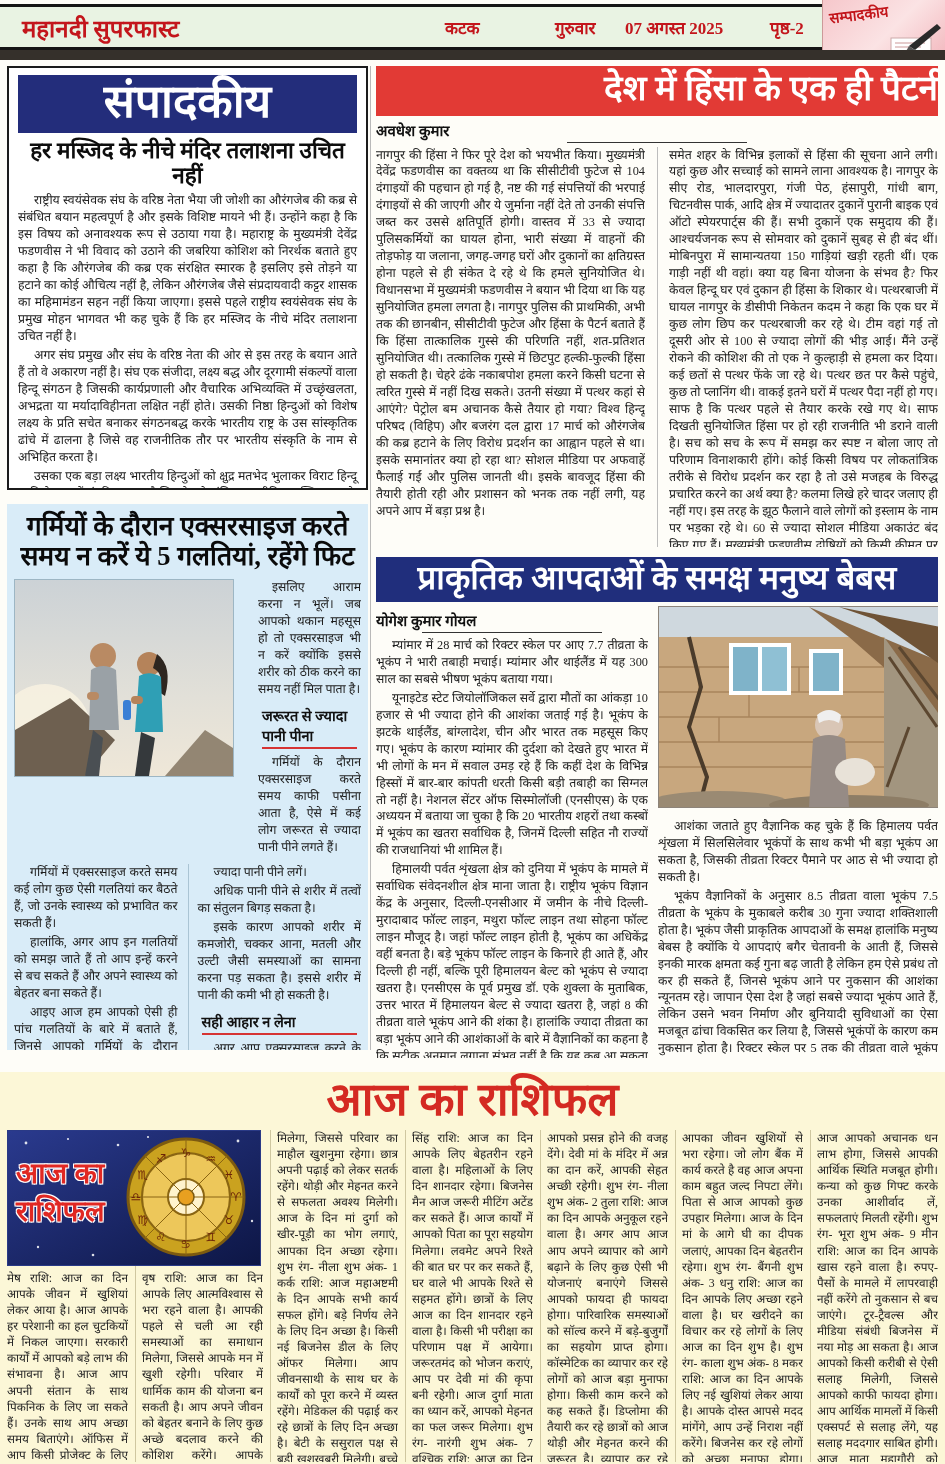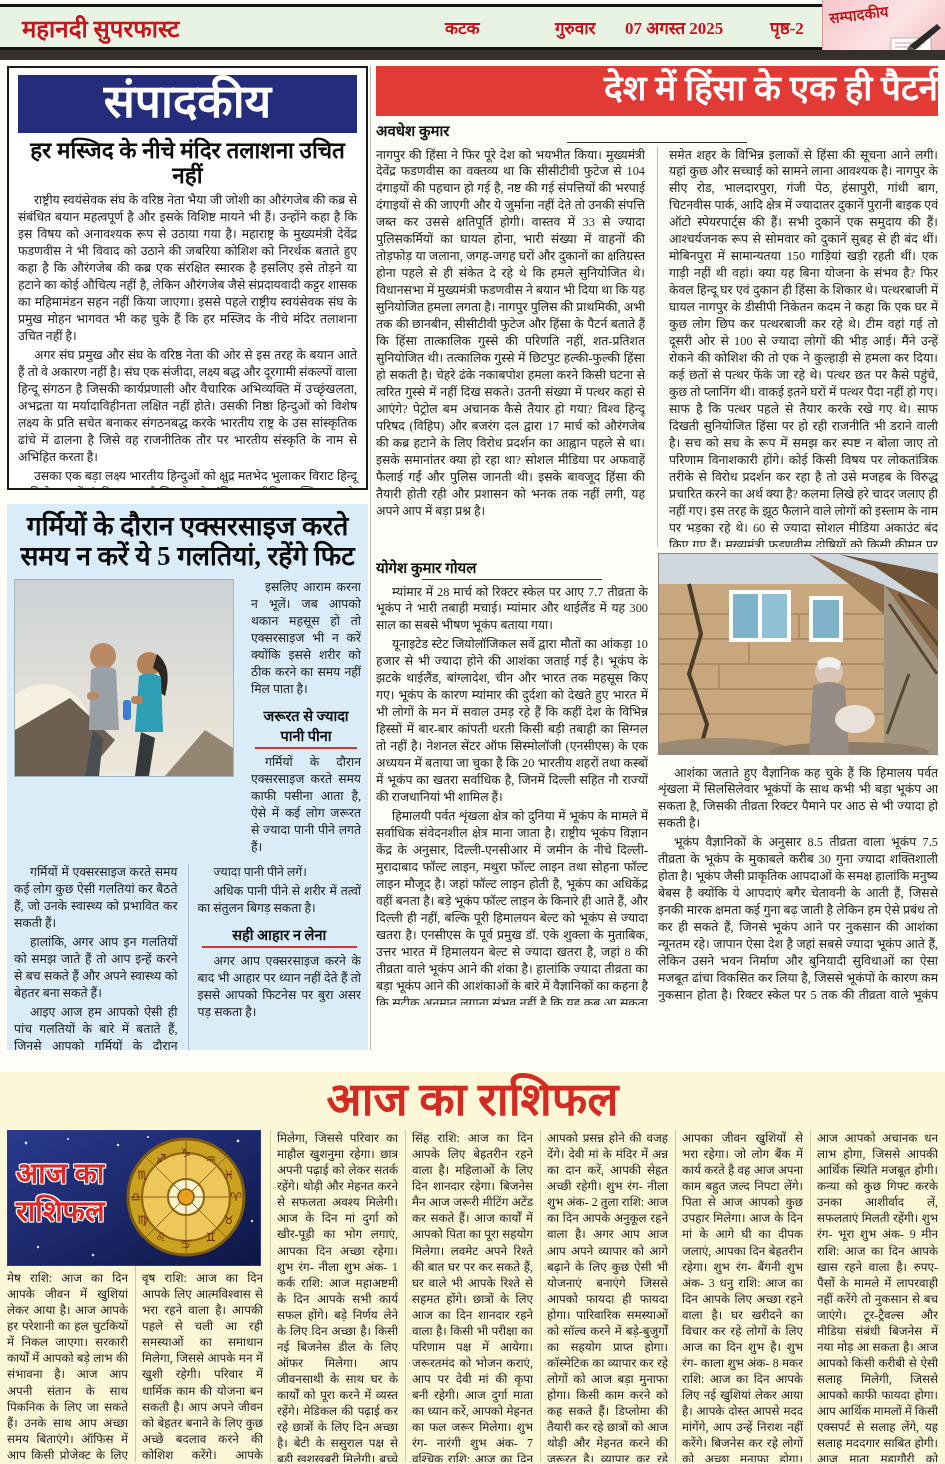--- a/index.html
+++ b/index.html
@@ -36,24 +36,24 @@
   .ed-headline{font-weight:bold;font-size:22.5px;text-align:center;color:#0d0d0d;
     margin:6px 0 4px 0;line-height:1.1;}
   .news-p{font-size:12.3px;line-height:1.38;text-align:justify;color:#1d1d1d;
     margin:0 0 2px 0;text-indent:16px;}
 
   
   .exercise{margin-top:14px;background:#d9ecf8;padding:6px 7px;box-sizing:border-box;
     width:361px;height:546px;overflow:hidden;}
   .ex-headline{font-weight:bold;font-size:26.5px;line-height:1.12;text-align:center;
     color:#0a0a0a;margin:2px 0 8px 0;}
-  .ex-photorow{display:flex;gap:17px;}
+  .ex-photorow{display:flex;gap:24px;}
   .ex-photo{width:218px;height:196px;flex:none;border:1px solid #9db6c4;}
   .ex-side{flex:1;overflow:hidden;}
-  .ex-sub{font-weight:bold;font-size:14.5px;text-align:center;color:#111;
+  .ex-sub{font-weight:bold;font-size:14.5px;text-align:left;color:#111;
     border-bottom:2px solid #d63333;padding-bottom:2px;margin:7px 4px 5px 4px;}
   .ex-cols{display:flex;gap:10px;margin-top:6px;}
   .ex-col{flex:1;overflow:hidden;}
   .ex-col + .ex-col{border-left:1px solid #aac4d4;padding-left:9px;}
 
   
   .red-banner{background:#e23a35;color:#ffffff;font-weight:bold;font-size:35px;
     text-align:right;padding:4px 0 7px 0;line-height:1.1;}
   .byline{font-weight:bold;font-size:15px;text-align:left;color:#111;margin:4px 0 2px 0;}
   .byline-rule{width:180px;height:1px;background:#333;margin:0 auto 4px auto;}
@@ -162,20 +162,21 @@
       <div class="ex-cols">
         <div class="ex-col">
           <p class="news-p">गर्मियों में एक्सरसाइज करते समय कई लोग कुछ ऐसी गलतियां कर बैठते हैं, जो उनके स्वास्थ्य को प्रभावित कर सकती हैं।</p>
           <p class="news-p">हालांकि, अगर आप इन गलतियों को समझ जाते हैं तो आप इन्हें करने से बच सकते हैं और अपने स्वास्थ्य को बेहतर बना सकते हैं।</p>
           <p class="news-p">आइए आज हम आपको ऐसी ही पांच गलतियों के बारे में बताते हैं, जिनसे आपको गर्मियों के दौरान एक्सरसाइज करते समय बचना चाहिए।</p>
 
         </div>
         <div class="ex-col">
           <p class="news-p">ज्यादा पानी पीने लगें।</p>
           <p class="news-p">अधिक पानी पीने से शरीर में तत्वों का संतुलन बिगड़ सकता है।</p>
+          <p class="news-p">इसके कारण आपको शरीर में कमजोरी, चक्कर आना, मतली और उल्टी जैसी समस्याओं का सामना करना पड़ सकता है। इससे शरीर में पानी की कमी भी हो सकती है।</p>
           <div class="ex-sub">सही आहार न लेना</div>
           <p class="news-p">अगर आप एक्सरसाइज करने के बाद भी आहार पर ध्यान नहीं देते हैं तो इससे आपको फिटनेस पर बुरा असर पड़ सकता है।</p>
 
         </div>
       </div>
     </div>
   </div>
 
   <div class="right-col">
 
@@ -183,20 +184,21 @@
       <div class="red-banner">देश में हिंसा के एक ही पैटर्न</div>
       <div class="byline">अवधेश कुमार</div>
       <div class="byline-rule"></div>
       <div class="art-cols">
         <div class="art-col news-p" style="text-indent:0;">नागपुर की हिंसा ने फिर पूरे देश को भयभीत किया। मुख्यमंत्री देवेंद्र फडणवीस का वक्तव्य था कि सीसीटीवी फुटेज से 104 दंगाइयों की पहचान हो गई है, नष्ट की गई संपत्तियों की भरपाई दंगाइयों से की जाएगी और ये जुर्माना नहीं देते तो उनकी संपत्ति जब्त कर उससे क्षतिपूर्ति होगी। वास्तव में 33 से ज्यादा पुलिसकर्मियों का घायल होना, भारी संख्या में वाहनों की तोड़फोड़ या जलाना, जगह-जगह घरों और दुकानों का क्षतिग्रस्त होना पहले से ही संकेत दे रहे थे कि हमले सुनियोजित थे। विधानसभा में मुख्यमंत्री फडणवीस ने बयान भी दिया था कि यह सुनियोजित हमला लगता है। नागपुर पुलिस की प्राथमिकी, अभी तक की छानबीन, सीसीटीवी फुटेज और हिंसा के पैटर्न बताते हैं कि हिंसा तात्कालिक गुस्से की परिणति नहीं, शत-प्रतिशत सुनियोजित थी। तत्कालिक गुस्से में छिटपुट हल्की-फुल्की हिंसा हो सकती है। चेहरे ढंके नकाबपोश हमला करने किसी घटना से त्वरित गुस्से में नहीं दिख सकते। उतनी संख्या में पत्थर कहां से आएंगे? पेट्रोल बम अचानक कैसे तैयार हो गया? विश्व हिन्दू परिषद (विहिप) और बजरंग दल द्वारा 17 मार्च को औरंगजेब की कब्र हटाने के लिए विरोध प्रदर्शन का आह्वान पहले से था। इसके समानांतर क्या हो रहा था? सोशल मीडिया पर अफवाहें फैलाई गईं और पुलिस जानती थी। इसके बावजूद हिंसा की तैयारी होती रही और प्रशासन को भनक तक नहीं लगी, यह अपने आप में बड़ा प्रश्न है।</div>
         <div class="art-col news-p" style="text-indent:0;">समेत शहर के विभिन्न इलाकों से हिंसा की सूचना आने लगी। यहां कुछ और सच्चाई को सामने लाना आवश्यक है। नागपुर के सीए रोड, भालदारपुरा, गंजी पेठ, हंसापुरी, गांधी बाग, चिटनवीस पार्क, आदि क्षेत्र में ज्यादातर दुकानें पुरानी बाइक एवं ऑटो स्पेयरपार्ट्स की हैं। सभी दुकानें एक समुदाय की हैं। आश्चर्यजनक रूप से सोमवार को दुकानें सुबह से ही बंद थीं। मोबिनपुरा में सामान्यतया 150 गाड़ियां खड़ी रहती थीं। एक गाड़ी नहीं थी वहां। क्या यह बिना योजना के संभव है? फिर केवल हिन्दू घर एवं दुकान ही हिंसा के शिकार थे। पत्थरबाजी में घायल नागपुर के डीसीपी निकेतन कदम ने कहा कि एक घर में कुछ लोग छिप कर पत्थरबाजी कर रहे थे। टीम वहां गई तो दूसरी ओर से 100 से ज्यादा लोगों की भीड़ आई। मैंने उन्हें रोकने की कोशिश की तो एक ने कुल्हाड़ी से हमला कर दिया। कई छतों से पत्थर फेंके जा रहे थे। पत्थर छत पर कैसे पहुंचे, कुछ तो प्लानिंग थी। वाकई इतने घरों में पत्थर पैदा नहीं हो गए। साफ है कि पत्थर पहले से तैयार करके रखे गए थे। साफ दिखती सुनियोजित हिंसा पर हो रही राजनीति भी डराने वाली है। सच को सच के रूप में समझ कर स्पष्ट न बोला जाए तो परिणाम विनाशकारी होंगे। कोई किसी विषय पर लोकतांत्रिक तरीके से विरोध प्रदर्शन कर रहा है तो उसे मजहब के विरुद्ध प्रचारित करने का अर्थ क्या है? कलमा लिखे हरे चादर जलाए ही नहीं गए। इस तरह के झूठ फैलाने वाले लोगों को इस्लाम के नाम पर भड़का रहे थे। 60 से ज्यादा सोशल मीडिया अकाउंट बंद किए गए हैं। मुख्यमंत्री फडणवीस दोषियों को किसी कीमत पर नहीं छोड़ने की बात कह चुके हैं।</div>
       </div>
     </div>
 
     <div>
+      <div class="navy-banner">प्राकृतिक आपदाओं के समक्ष मनुष्य बेबस</div>
       <div class="dis-wrap">
         <div class="dis-left">
           <div class="byline">योगेश कुमार गोयल</div>
           <div class="byline-rule"></div>
           <p class="news-p">म्यांमार में 28 मार्च को रिक्टर स्केल पर आए 7.7 तीव्रता के भूकंप ने भारी तबाही मचाई। म्यांमार और थाईलैंड में यह 300 साल का सबसे भीषण भूकंप बताया गया।</p>
           <p class="news-p">यूनाइटेड स्टेट जियोलॉजिकल सर्वे द्वारा मौतों का आंकड़ा 10 हजार से भी ज्यादा होने की आशंका जताई गई है। भूकंप के झटके थाईलैंड, बांग्लादेश, चीन और भारत तक महसूस किए गए। भूकंप के कारण म्यांमार की दुर्दशा को देखते हुए भारत में भी लोगों के मन में सवाल उमड़ रहे हैं कि कहीं देश के विभिन्न हिस्सों में बार-बार कांपती धरती किसी बड़ी तबाही का सिग्नल तो नहीं है। नेशनल सेंटर ऑफ सिस्मोलॉजी (एनसीएस) के एक अध्ययन में बताया जा चुका है कि 20 भारतीय शहरों तथा कस्बों में भूकंप का खतरा सर्वाधिक है, जिनमें दिल्ली सहित नौ राज्यों की राजधानियां भी शामिल हैं।</p>
           <p class="news-p">हिमालयी पर्वत शृंखला क्षेत्र को दुनिया में भूकंप के मामले में सर्वाधिक संवेदनशील क्षेत्र माना जाता है। राष्ट्रीय भूकंप विज्ञान केंद्र के अनुसार, दिल्ली-एनसीआर में जमीन के नीचे दिल्ली-मुरादाबाद फॉल्ट लाइन, मथुरा फॉल्ट लाइन तथा सोहना फॉल्ट लाइन मौजूद है। जहां फॉल्ट लाइन होती है, भूकंप का अधिकेंद्र वहीं बनता है। बड़े भूकंप फॉल्ट लाइन के किनारे ही आते हैं, और दिल्ली ही नहीं, बल्कि पूरी हिमालयन बेल्ट को भूकंप से ज्यादा खतरा है। एनसीएस के पूर्व प्रमुख डॉ. एके शुक्ला के मुताबिक, उत्तर भारत में हिमालयन बेल्ट से ज्यादा खतरा है, जहां 8 की तीव्रता वाले भूकंप आने की शंका है। हालांकि ज्यादा तीव्रता का बड़ा भूकंप आने की आशंकाओं के बारे में वैज्ञानिकों का कहना है कि सटीक अनुमान लगाना संभव नहीं है कि यह कब आ सकता है। दरअसल, भूकंप के सटीक पूर्वानुमान का अब तक न कोई उपकरण है, और न ही कोई मैकेनिज्म।</p>
 
         </div>
         <div class="dis-right">

